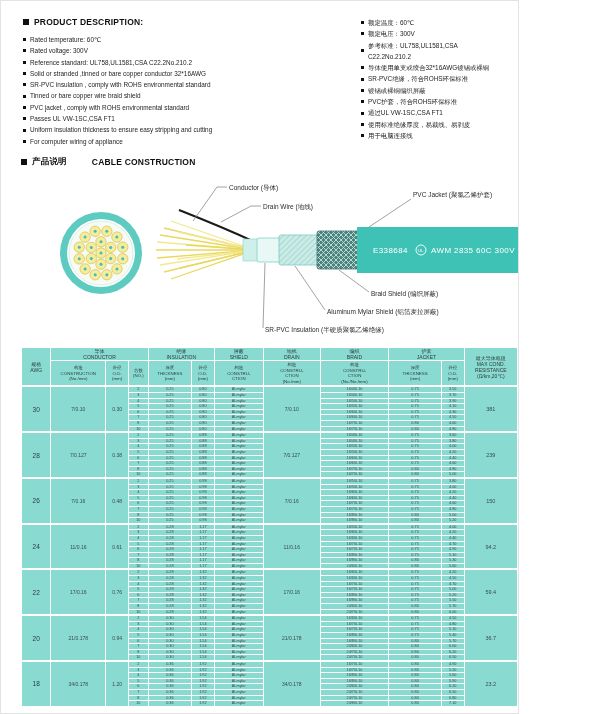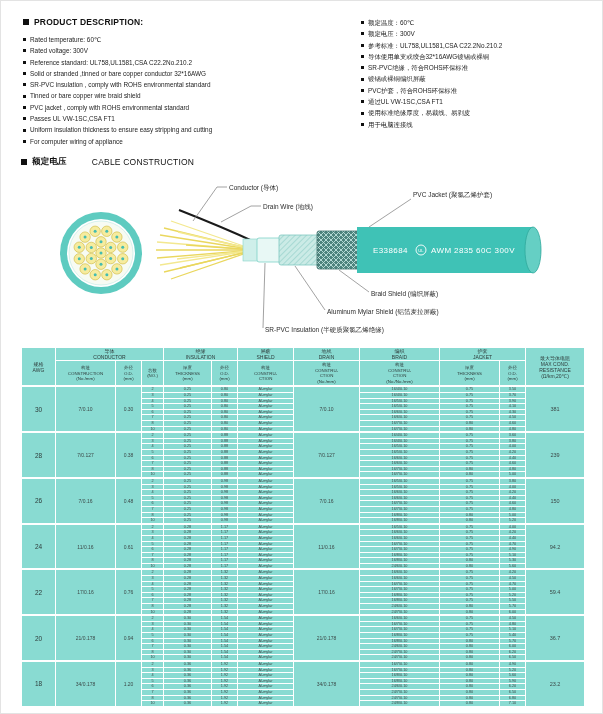--- a/index.html
+++ b/index.html
@@ -1,32 +1,32 @@
 <!DOCTYPE html>
 <html style="--teal: #89DBD2; --jacket: #3FC2B6;"><head>
 <meta charset="utf-8">
 <style>
   *{margin:0;padding:0;box-sizing:border-box;}
   html,body{background:#fff;}
   body{width:603px;height:714px;font-family:"Liberation Sans","DejaVu Sans",sans-serif;}
-  .page{position:relative;width:603px;height:714px;background:#fff;border:1px solid #e3e3e3;overflow:hidden;}
+  .page{position:relative;width:519px;height:714px;background:#fff;border:1px solid #e3e3e3;overflow:hidden;}
 
   
   .top{display:flex;gap:16px;padding:16px 18px 0 22px;}
   .col-en{width:322px;flex:0 0 322px;}
   .col-cn{flex:1;}
   h2.sec{font-size:8.5px;font-weight:bold;color:#101010;display:flex;align-items:center;gap:5px;margin-bottom:7px;letter-spacing:.2px;}
   .sq{width:6px;height:6px;background:#101010;display:inline-block;flex:0 0 6px;}
   ul.bullets{list-style:none;}
   ul.bullets li{font-size:6.4px;color:#1d1d1d;line-height:11.3px;display:flex;align-items:center;gap:4px;}
   ul.bullets li::before{content:"";width:3px;height:3px;background:#101010;flex:0 0 3px;}
 
   
   .construction{padding:0 20px;margin-top:9px;}
-  .con-en{margin-left:20px;font-weight:normal;}
+  .con-en{margin-left:20px;font-weight:bold;}
   .diagram{display:block;}
 
   
   table.spec{border-collapse:collapse;margin:4px 0 0 20px;table-layout:fixed;background:var(--teal,#89DBD2);}
   .spec th,.spec td{border:1px solid #fff;text-align:center;vertical-align:middle;padding:0;font-weight:normal;color:#3c4a49;overflow:hidden;}
   .spec thead th{color:#2e3c3b;}
   .spec thead tr.hrow1 th{height:13px;font-size:5px;line-height:6px;}
   .spec thead tr.hrow2 th{height:26px;font-size:4.4px;line-height:5.4px;}
   .spec thead th.span2{font-size:4.8px;line-height:5.6px;}
   .spec td.small{font-size:3.8px;line-height:4.6px;height:4.6px;white-space:nowrap;}
@@ -71,21 +71,21 @@
           <li>通过UL VW-1SC,CSA FT1</li>
           <li>使用标准绝缘厚度，易裁线、易剥皮</li>
           <li>用于电脑连接线</li>
         </ul>
     </section>
   </div>
 
   <div class="construction">
     <h2 class="sec">
       <span class="sq"></span>
-      <span>额定电压</span>
+      <span>产品说明</span>
       <span class="con-en">CABLE CONSTRUCTION</span>
     </h2>
 
     <svg class="diagram" width="563" height="168" viewBox="0 0 563 168">
       <defs>
         <pattern id="hatch1" width="4" height="4" patternTransform="rotate(45)" patternUnits="userSpaceOnUse">
           <rect width="4" height="4" fill="#CBEBE6"></rect>
           <line x1="0" y1="0" x2="0" y2="4" stroke="#8FCEC7" stroke-width="1.2"></line>
         </pattern>
         <pattern id="braidp" width="5" height="5" patternUnits="userSpaceOnUse">

